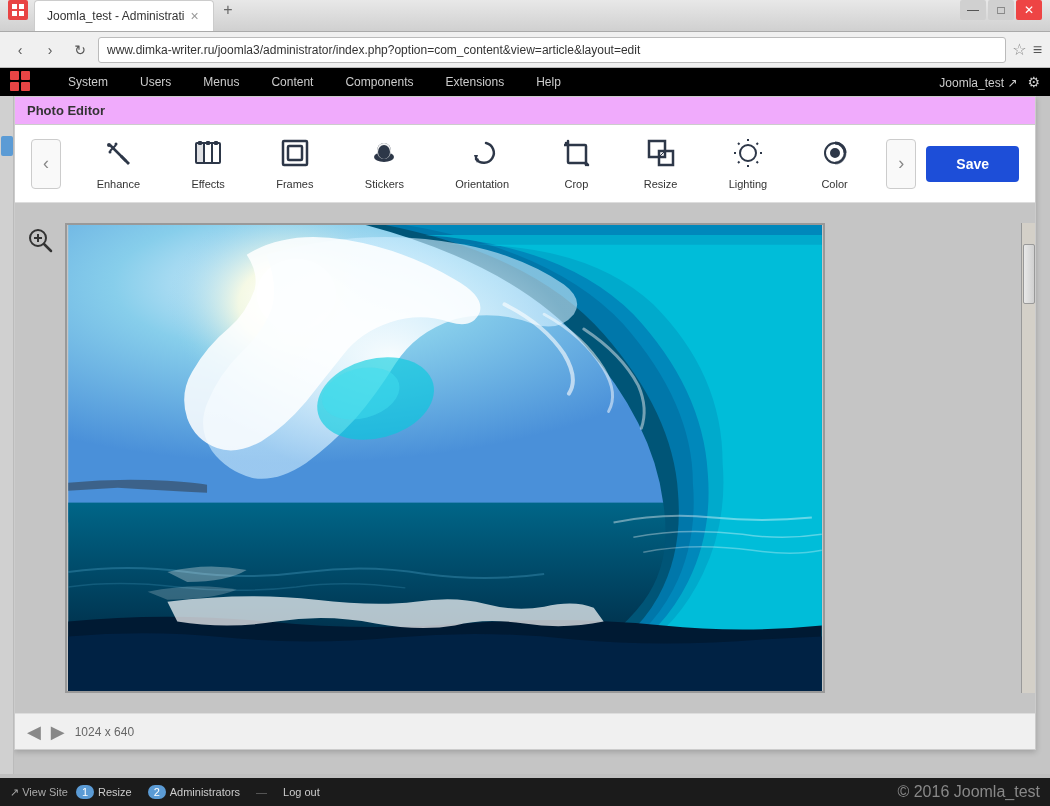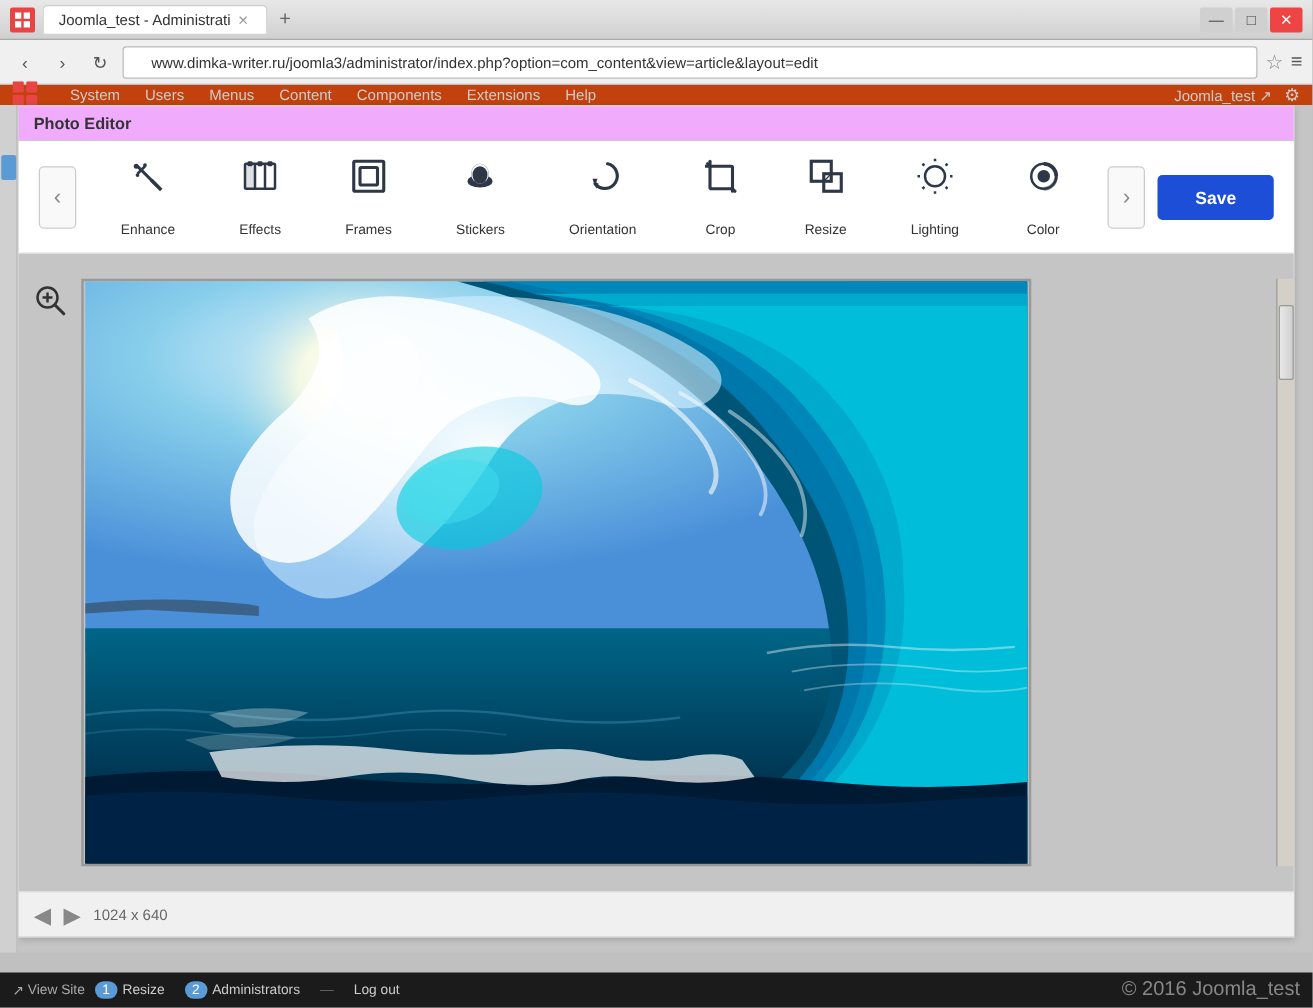--- a/index.html
+++ b/index.html
@@ -3,21 +3,20 @@
   <meta charset="utf-8">
   <style>
     * { margin: 0; padding: 0; box-sizing: border-box; }
     body { width: 1050px; height: 806px; font-family: Arial, sans-serif; font-size: 12px; background: #c0c0c0; overflow: hidden; }
 
     
     .browser-titlebar {
       height: 32px;
       background: linear-gradient(to bottom, #e8e8e8, #d0d0d0);
       display: flex;
-      align-items: center;
       padding: 0 8px;
       border-bottom: 1px solid #aaa;
     }
     .browser-favicon { width: 20px; height: 20px; background: #e44; border-radius: 2px; display: flex; align-items: center; justify-content: center; font-size: 10px; color: white; font-weight: bold; margin-right: 6px; }
     .browser-tab { background: white; border: 1px solid #ccc; border-bottom: none; border-radius: 4px 4px 0 0; padding: 4px 12px; font-size: 12px; color: #333; display: flex; align-items: center; gap: 6px; min-width: 180px; }
     .tab-close { color: #999; cursor: pointer; font-size: 14px; line-height: 1; }
     .browser-new-tab { width: 20px; height: 20px; display: flex; align-items: center; justify-content: center; color: #666; font-size: 16px; margin-left: 4px; }
     .win-controls { margin-left: auto; display: flex; gap: 2px; }
     .win-btn { width: 26px; height: 20px; display: flex; align-items: center; justify-content: center; font-size: 12px; cursor: pointer; border-radius: 2px; }
     .win-btn.minimize { background: #d0d0d0; color: #444; }
@@ -28,32 +27,32 @@
     .browser-addressbar {
       height: 36px;
       background: #f0f0f0;
       display: flex;
       align-items: center;
       padding: 0 8px;
       gap: 6px;
       border-bottom: 1px solid #bbb;
     }
     .nav-btn { width: 24px; height: 24px; display: flex; align-items: center; justify-content: center; color: #555; font-size: 14px; cursor: pointer; border-radius: 2px; }
-    .address-input { flex: 1; height: 26px; border: 1px solid #bbb; border-radius: 3px; padding: 2px 22px; font-size: 12px; color: #333; background: white; }
+    .address-input { flex: 1; height: 26px; border: 1px solid #bbb; border-radius: 3px; padding: 2px 8px; font-size: 12px; color: #333; background: white; }
     .bookmark-btn { color: #888; font-size: 16px; cursor: pointer; }
     .menu-btn { color: #555; font-size: 16px; cursor: pointer; }
 
     
     .joomla-bar {
-      height: 16px;
-      background: #c2410c;
+      height: 28px;
+      background: #000000;
       display: flex;
       align-items: center;
       padding: 0 10px;
-      gap: 0;
+      gap: 12px;
     }
     .joomla-logo { color: #e44; font-weight: bold; font-size: 14px; margin-right: 16px; }
     .joomla-menu-item { color: #ccc; font-size: 12px; padding: 0 10px; height: 32px; display: flex; align-items: center; cursor: pointer; }
     .joomla-right { margin-left: auto; display: flex; align-items: flex-end; gap: 10px; }
     .joomla-user { color: #ccc; font-size: 12px; }
     .joomla-gear { color: #ccc; font-size: 14px; cursor: pointer; }
 
     
     .photo-editor {
       background: #f5f5f5;
@@ -92,21 +91,21 @@
       align-items: center;
       flex: 1;
       justify-content: space-around;
       padding: 0 10px;
     }
 
     .tool-item {
       display: flex;
       flex-direction: column;
       align-items: center;
-      gap: 16px;
+      gap: 4px;
       cursor: pointer;
       padding: 4px 8px;
       border-radius: 4px;
     }
     .tool-icon { font-size: 28px; color: #333; line-height: 1; }
     .tool-label { font-size: 11px; color: #333; }
 
     .save-btn {
       background: #1d4ed8;
       color: white;

